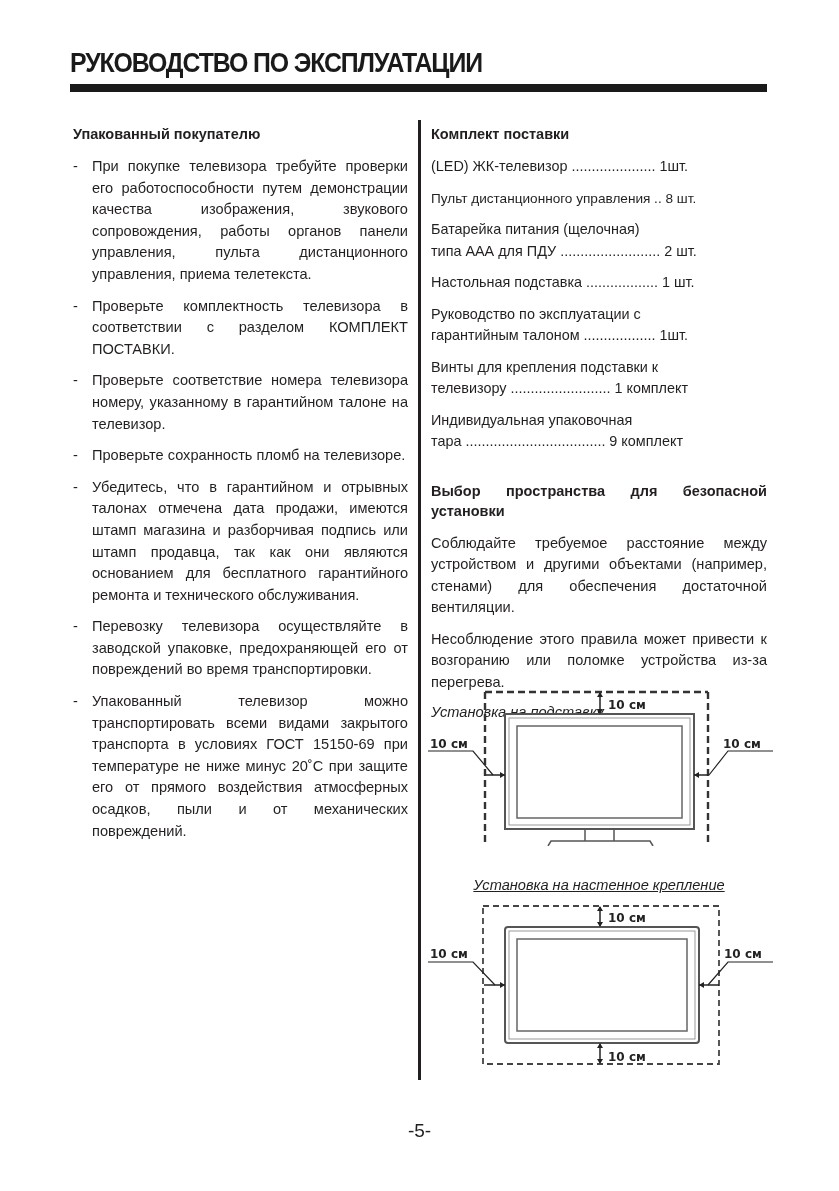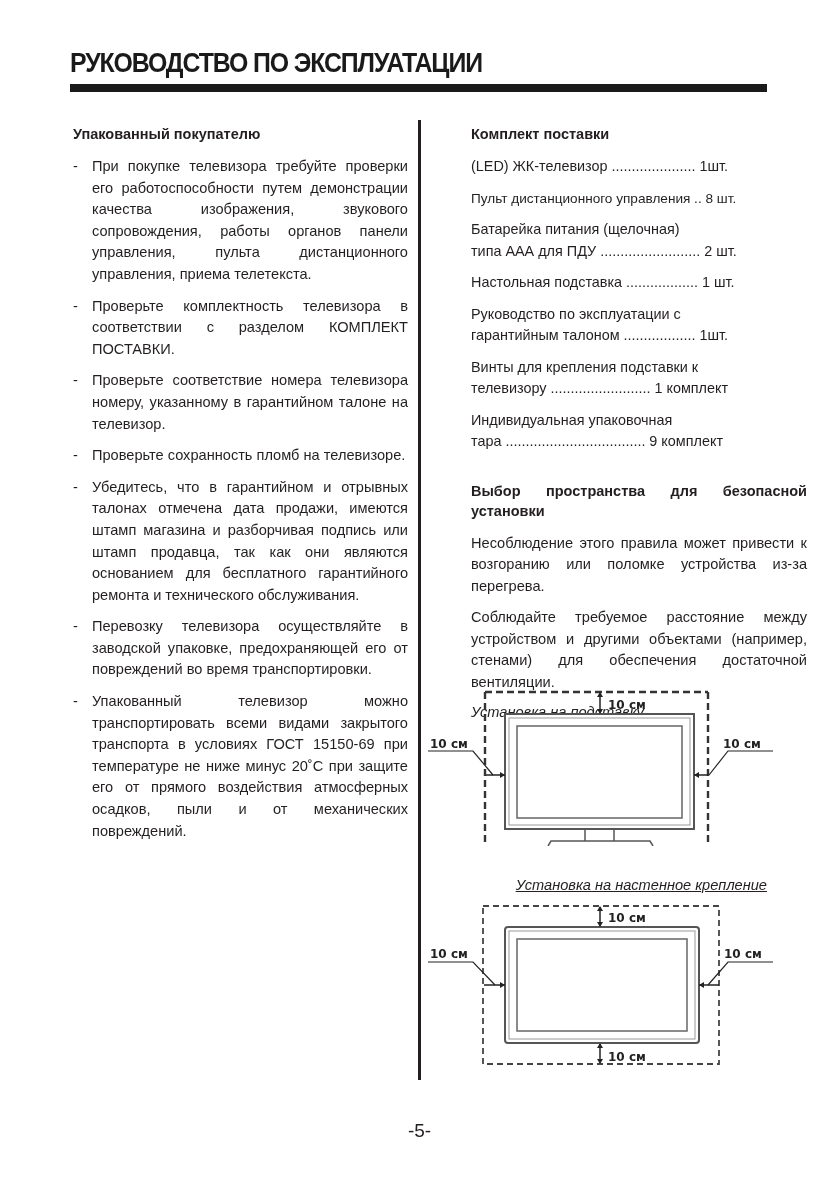--- a/index.html
+++ b/index.html
@@ -5,33 +5,33 @@
     html, body { margin: 0; padding: 0; background: #ffffff; }
     body { width: 839px; height: 1191px; position: relative; overflow: hidden;
       font-family: "Liberation Sans", sans-serif; color: #231f20; }
     .page-title { position: absolute; left: 70px; top: 48px; margin: 0;
       font-family: "Liberation Sans", sans-serif; font-weight: bold; font-size: 27px;
       letter-spacing: -1.2px; transform: scaleX(0.92); transform-origin: left;
       color: #1a1a1a; white-space: nowrap; }
     .title-rule { position: absolute; left: 70px; top: 84px; width: 697px; height: 8px; background: #1a1a1a; }
     .col-divider { position: absolute; left: 418px; top: 120px; width: 3px; height: 960px; background: #231f20; }
     .col-left { position: absolute; left: 73px; top: 124px; width: 335px; }
-    .col-right { position: absolute; left: 431px; top: 124px; width: 336px; margin-left: 40px; }
+    .col-right { position: absolute; left: 431px; top: 124px; width: 336px; }
     .h-sec { font-weight: bold; font-size: 14.5px; margin: 0 0 12px 0; line-height: 20px; }
     .h-sec.justify { text-align: justify; text-align-last: left; }
     ul.recs { list-style: none; padding: 0; margin: 0; }
     ul.recs li { position: relative; padding-left: 19px; font-size: 14.6px; line-height: 21.6px;
       text-align: justify; margin-bottom: 10px; }
     ul.recs li .dash { position: absolute; left: 0; top: 0; }
     .kit-item { font-size: 14.4px; line-height: 21.5px; margin-bottom: 10px; }
     .kit-item .line { display: block; white-space: nowrap; }
     .para { font-size: 14.6px; line-height: 21.6px; text-align: justify; margin: 0 0 10px 0; }
     .caption-italic { font-style: italic; font-size: 14.6px; margin: 4px 0 6px 0; }
     .caption-under { font-style: italic; text-decoration: underline; font-size: 14.6px;
-      text-align: right; margin: 0; }
+      text-align: center; margin: 0; }
     .diagram { position: absolute; }
     .page-number { position: absolute; left: 0; width: 839px; top: 1120px; text-align: center;
       font-size: 19px; }
   </style>
 </head>
 <body>
 
 <h1 class="page-title">РУКОВОДСТВО ПО ЭКСПЛУАТАЦИИ</h1>
 <div class="title-rule"></div>
 
@@ -73,22 +73,22 @@
   <div class="kit-item">
     <span class="line">Винты для крепления подставки к</span>
     <span class="line">телевизору ......................... 1 комплект</span>
   </div>
   <div class="kit-item">
     <span class="line">Индивидуальная упаковочная</span>
     <span class="line">тара ................................... 9 комплект</span>
   </div>
 
   <h2 class="h-sec justify" style="margin-top:28px">Выбор пространства для безопасной установки</h2>
+  <p class="para">Соблюдайте требуемое расстояние между устройством и другими объектами (например, стенами) для обеспечения достаточной вентиляции.</p>
   <p class="para">Несоблюдение этого правила может привести к возгоранию или поломке устройства из-за перегрева.</p>
-  <p class="para">Соблюдайте требуемое расстояние между устройством и другими объектами (например, стенами) для обеспечения достаточной вентиляции.</p>
   <p class="caption-italic">Установка на подставку</p>
 </section>
 
 <svg class="diagram" style="left:428px; top:686px;" width="345" height="160" viewBox="0 0 345 160">
   <g fill="none" stroke="#333" stroke-width="2.4" stroke-dasharray="7,4">
     <line x1="57" y1="6" x2="280" y2="6"></line>
     <line x1="57" y1="6" x2="57" y2="158"></line>
     <line x1="280" y1="6" x2="280" y2="158"></line>
   </g>
 

